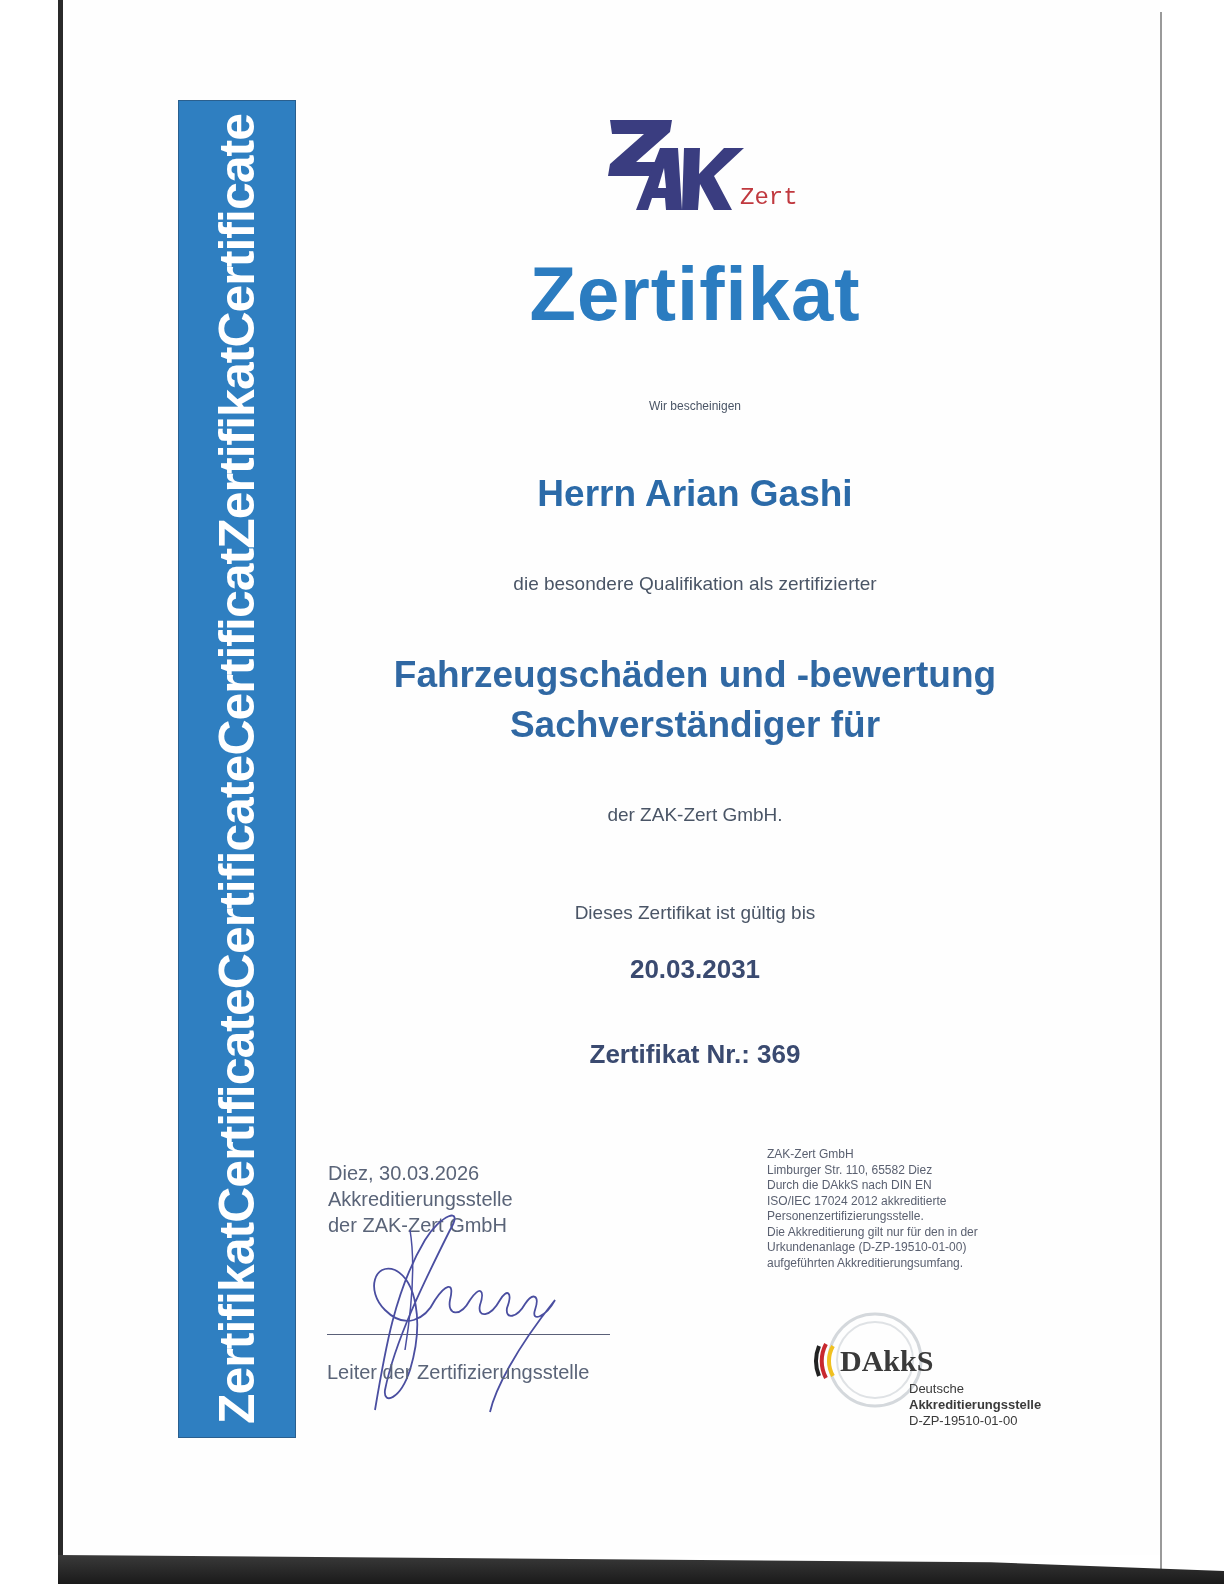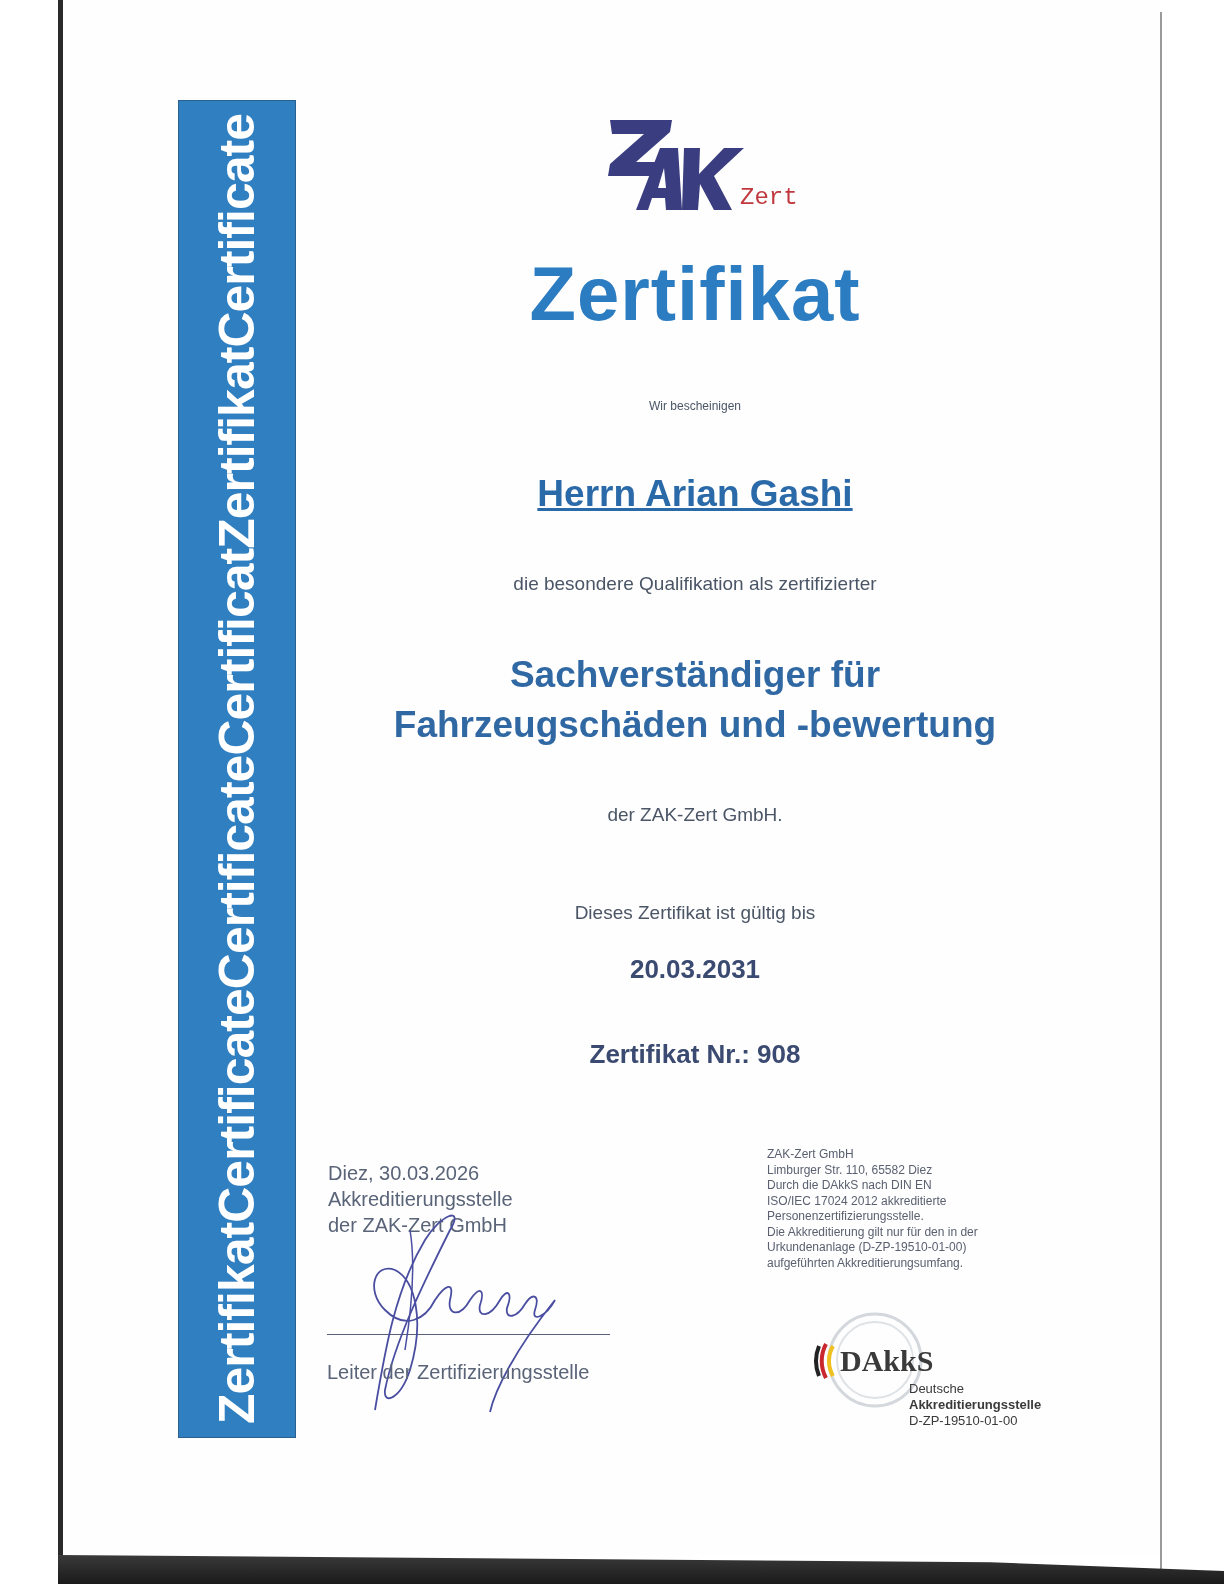--- a/index.html
+++ b/index.html
@@ -28,21 +28,21 @@
     padding: 0 14px; box-sizing: border-box;
   }
   .side-word { color: #ffffff; font-weight: bold; font-size: 50px; letter-spacing: -1px; font-family: "Liberation Sans", sans-serif; white-space: nowrap; }
 
   .logo { position: absolute; left: 600px; top: 118px; width: 200px; height: 100px; }
   .logo-zert { position: absolute; left: 740px; top: 184px; color: #c0393f; font-size: 24px; font-family: Liberation Mono, monospace; }
 
   .center { position: absolute; left: 330px; width: 730px; text-align: center; }
   .title { top: 250px; font-size: 76px; font-weight: bold; color: #2b7cc0; letter-spacing: 1px; }
   .certify-intro { top: 399px; font-size: 12px; color: #4a5566; }
-  .recipient { top: 473px; font-size: 37px; font-weight: bold; color: #2b6aa8; text-decoration: underline; }
+  .recipient { top: 473px; font-size: 37px; font-weight: bold; color: #2b6aa8; }
   .qualification-intro { top: 573px; font-size: 19px; color: #4a5566; }
   .qualification { top: 650px; font-size: 37px; font-weight: bold; color: #3068a3; line-height: 50px; }
   .program { top: 802px; font-size: 19px; color: #4a5566; line-height: 25px; }
   .valid-intro { top: 902px; font-size: 19px; color: #4a5566; }
   .valid-date { top: 954px; font-size: 26px; font-weight: bold; color: #3a4a70; }
   .cert-number { top: 1039px; font-size: 26px; font-weight: bold; color: #3a4a70; }
 
   .issue-block { position: absolute; left: 328px; top: 1160px; font-size: 20px; color: #5a6478; line-height: 26px; }
   .sign-line { position: absolute; left: 327px; top: 1334px; width: 283px; height: 1px; background: #5a6078; }
   .signature { position: absolute; left: 355px; top: 1200px; width: 230px; height: 215px; }
@@ -81,29 +81,29 @@
   <polygon points="58,70 64,50 66,70" fill="#ffffff"></polygon>
   <polygon points="84,30 100,30 99,56 124,30 144,30 114,58 132,92 114,92 100,66 98,92 82,92" fill="#3a3d80"></polygon>
 </svg>
 <div class="logo-zert">Zert</div>
 
 <div class="center title">Zertifikat</div>
 <div class="center certify-intro">Wir bescheinigen</div>
 <div class="center recipient">Herrn Arian Gashi</div>
 <div class="center qualification-intro">die besondere Qualifikation als zertifizierter</div>
 <div class="center qualification">
+  <div>Fahrzeugschäden und -bewertung</div>
   <div>Sachverständiger für</div>
-  <div>Fahrzeugschäden und -bewertung</div>
 </div>
 <div class="center program">
   <div>der ZAK-Zert GmbH.</div>
 </div>
 <div class="center valid-intro">Dieses Zertifikat ist gültig bis</div>
 <div class="center valid-date">20.03.2031</div>
-<div class="center cert-number">Zertifikat Nr.: 908</div>
+<div class="center cert-number">Zertifikat Nr.: 369</div>
 
 <div class="issue-block">
   <div>Diez, 30.03.2026</div>
   <div>Akkreditierungsstelle</div>
   <div>der ZAK-Zert GmbH</div>
 </div>
 <div class="sign-line"></div>
 <svg class="signature" viewBox="0 0 230 215">
   <path d="M20,210 C30,150 40,90 70,40 C85,15 110,5 95,30 C70,80 40,140 30,190 C28,205 45,200 55,170 C70,120 60,80 40,70 C20,62 10,90 30,110 C50,130 70,120 80,100 C90,85 100,80 95,100 C92,115 105,118 115,100 C125,85 130,90 125,105 C122,118 135,118 145,100 C152,88 158,92 152,108 C150,120 162,118 170,104 C178,92 185,95 180,110 C176,122 190,118 200,100 C160,150 140,190 135,212" fill="none" stroke="#4a4ea0" stroke-width="1.8"></path>
   <path d="M55,30 C60,60 58,100 50,150" fill="none" stroke="#4a4ea0" stroke-width="1.5"></path>

